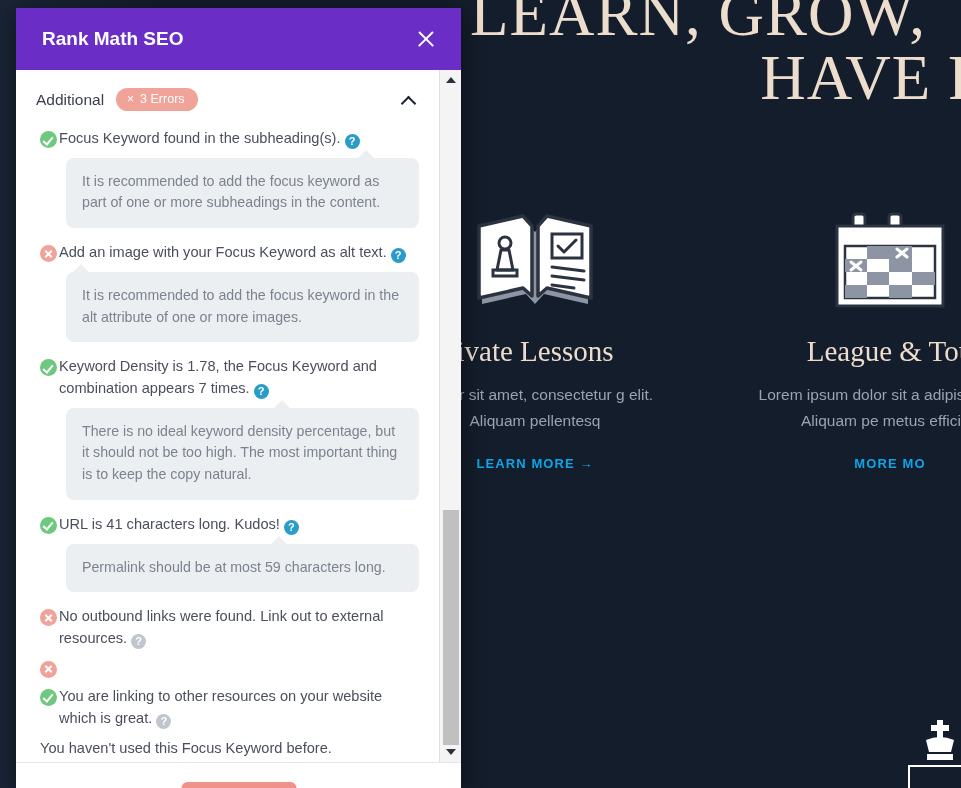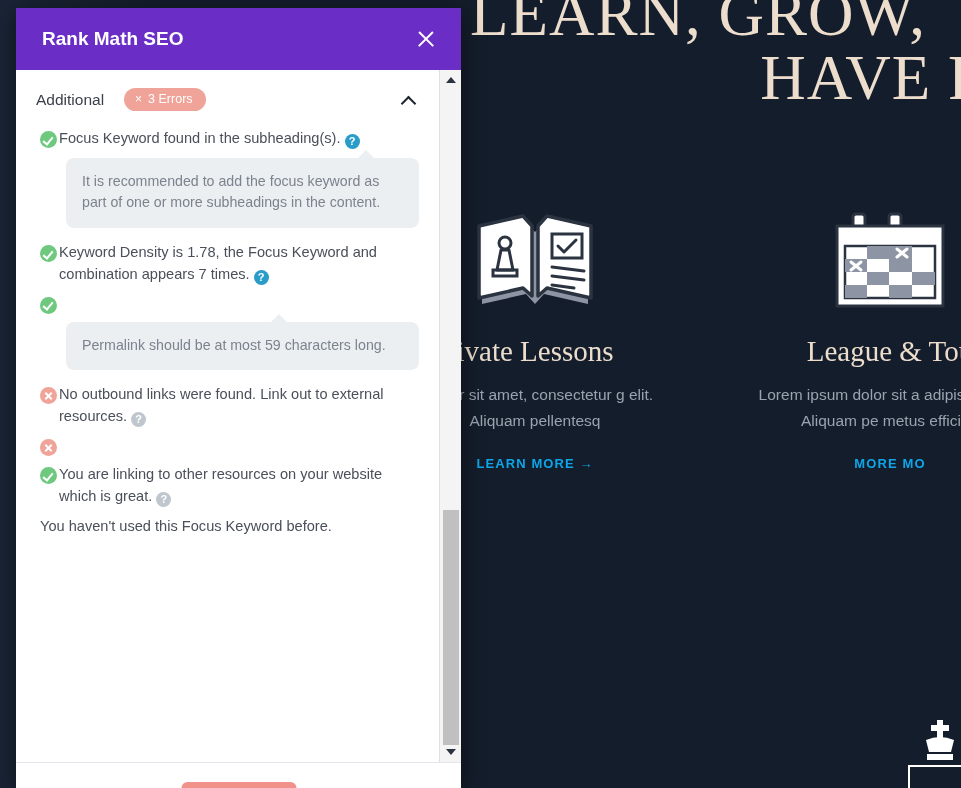--- a/index.html
+++ b/index.html
@@ -154,21 +154,21 @@
   .scroll-area {
     flex: 1 1 auto;
     overflow: hidden;
     position: relative;
   }
 
   .section-head {
     display: flex;
     align-items: center;
     padding: 18px 22px 14px 20px;
-    gap: 20px;
+    gap: 12px;
   }
   .section-name {
     font-size: 15.5px;
     color: #3b3f4a;
   }
   .errors-badge {
     background: #f0a398;
     color: #ffffff;
     border-radius: 14px;
     padding: 4px 13px 5px 11px;
@@ -432,31 +432,44 @@
         <li class="check-item">
           <div class="check-row">
             <span class="status-dot good"></span>
             <span class="check-text"><span>Focus Keyword found in the subheading(s).</span><span class="help-icon">?</span></span>
           </div>
           <div class="tooltip-wrap">
             <div class="tooltip tip-pos-a">It is recommended to add the focus keyword as part of one or more subheadings in the content.</div>
           </div>
         </li>
 
+        <li class="check-item">
+          <div class="check-row">
+            <span class="status-dot bad"></span>
+            <span class="check-text"><span>Add an image with your Focus Keyword as alt text.</span><span class="help-icon">?</span></span>
+          </div>
+          <div class="tooltip-wrap">
+            <div class="tooltip tip-pos-b">It is recommended to add the focus keyword in the alt attribute of one or more images.</div>
+          </div>
+        </li>
 
         <li class="check-item">
           <div class="check-row">
             <span class="status-dot good"></span>
             <span class="check-text"><span>Keyword Density is 1.78, the Focus Keyword and combination appears 7 times.</span><span class="help-icon">?</span></span>
           </div>
+          <div class="tooltip-wrap">
+            <div class="tooltip tip-pos-c">There is no ideal keyword density percentage, but it should not be too high. The most important thing is to keep the copy natural.</div>
+          </div>
         </li>
 
         <li class="check-item">
           <div class="check-row">
             <span class="status-dot good"></span>
+            <span class="check-text"><span>URL is 41 characters long. Kudos!</span><span class="help-icon">?</span></span>
           </div>
           <div class="tooltip-wrap">
             <div class="tooltip tip-pos-d">Permalink should be at most 59 characters long.</div>
           </div>
         </li>
 
         <li class="check-item">
           <div class="check-row">
             <span class="status-dot bad"></span>
             <span class="check-text"><span>No outbound links were found. Link out to external resources.</span><span class="help-icon muted">?</span></span>

